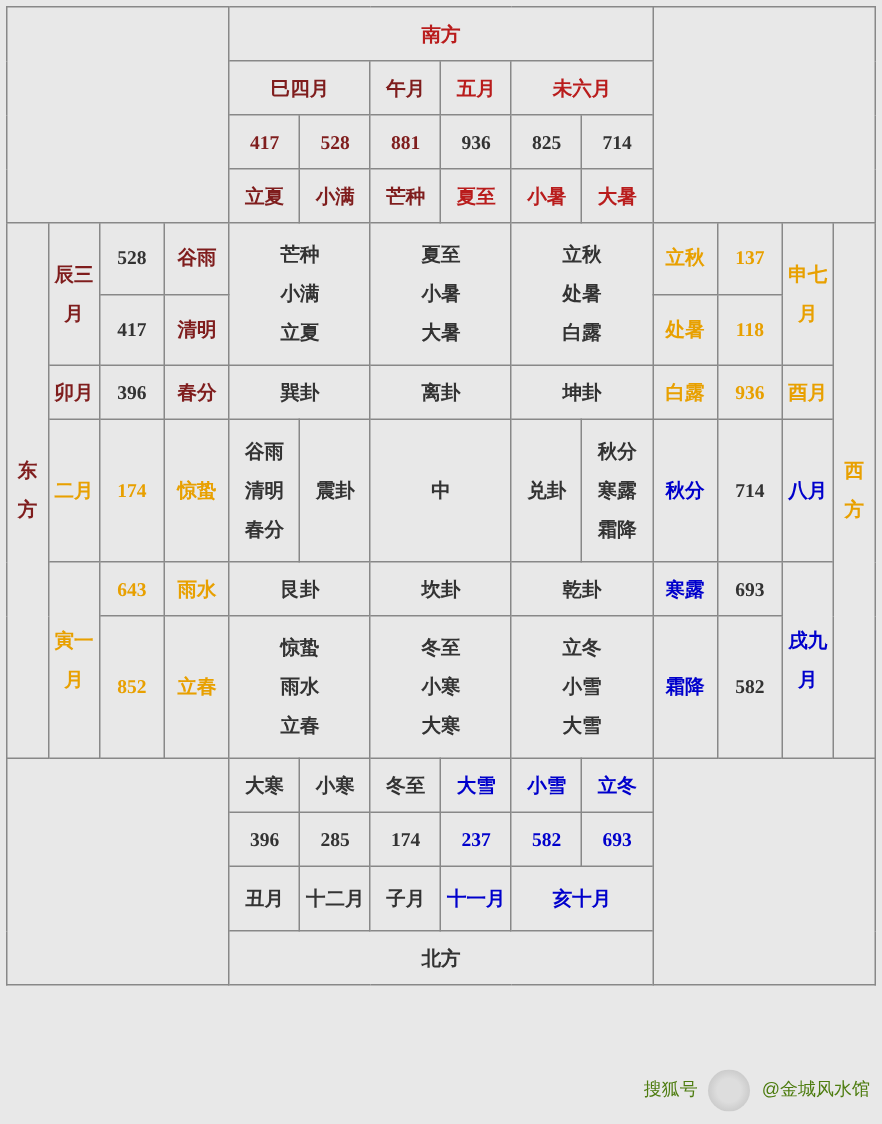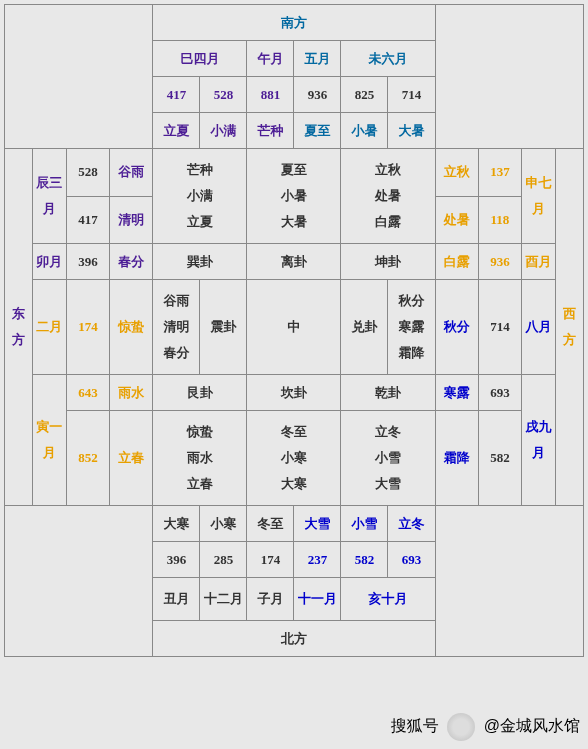--- a/index.html
+++ b/index.html
@@ -18,29 +18,29 @@
   td {
     border: 1px solid #888;
     text-align: center;
     vertical-align: middle;
     padding: 4px 2px;
     height: 36px;
     background: #e8e8e8;
     color: #333;
     font-weight: bold;
   }
-  .green { color: #4c1d95; }
-  .red   { color: #0369a1; }
+  .green { color: #7f1d1d; }
+  .red   { color: #b91c1c; }
   .orange{ color: #e8a000; }
   .blue  { color: #0000cc; }
   .stack { line-height: 2; padding: 8px 2px; }
   .watermark {
     position: fixed;
     right: 8px; bottom: 8px;
-    font-size: 16px; color: #000000;
+    font-size: 12px; color: #4d7c0f;
     font-weight: normal;
     font-family: sans-serif;
   }
   .wm-logo {
     display: inline-block;
     width: 28px; height: 28px;
     border-radius: 50%;
     background: radial-gradient(circle, #ddd 40%, #bbb 100%);
     vertical-align: middle;
     margin: 0 4px;

